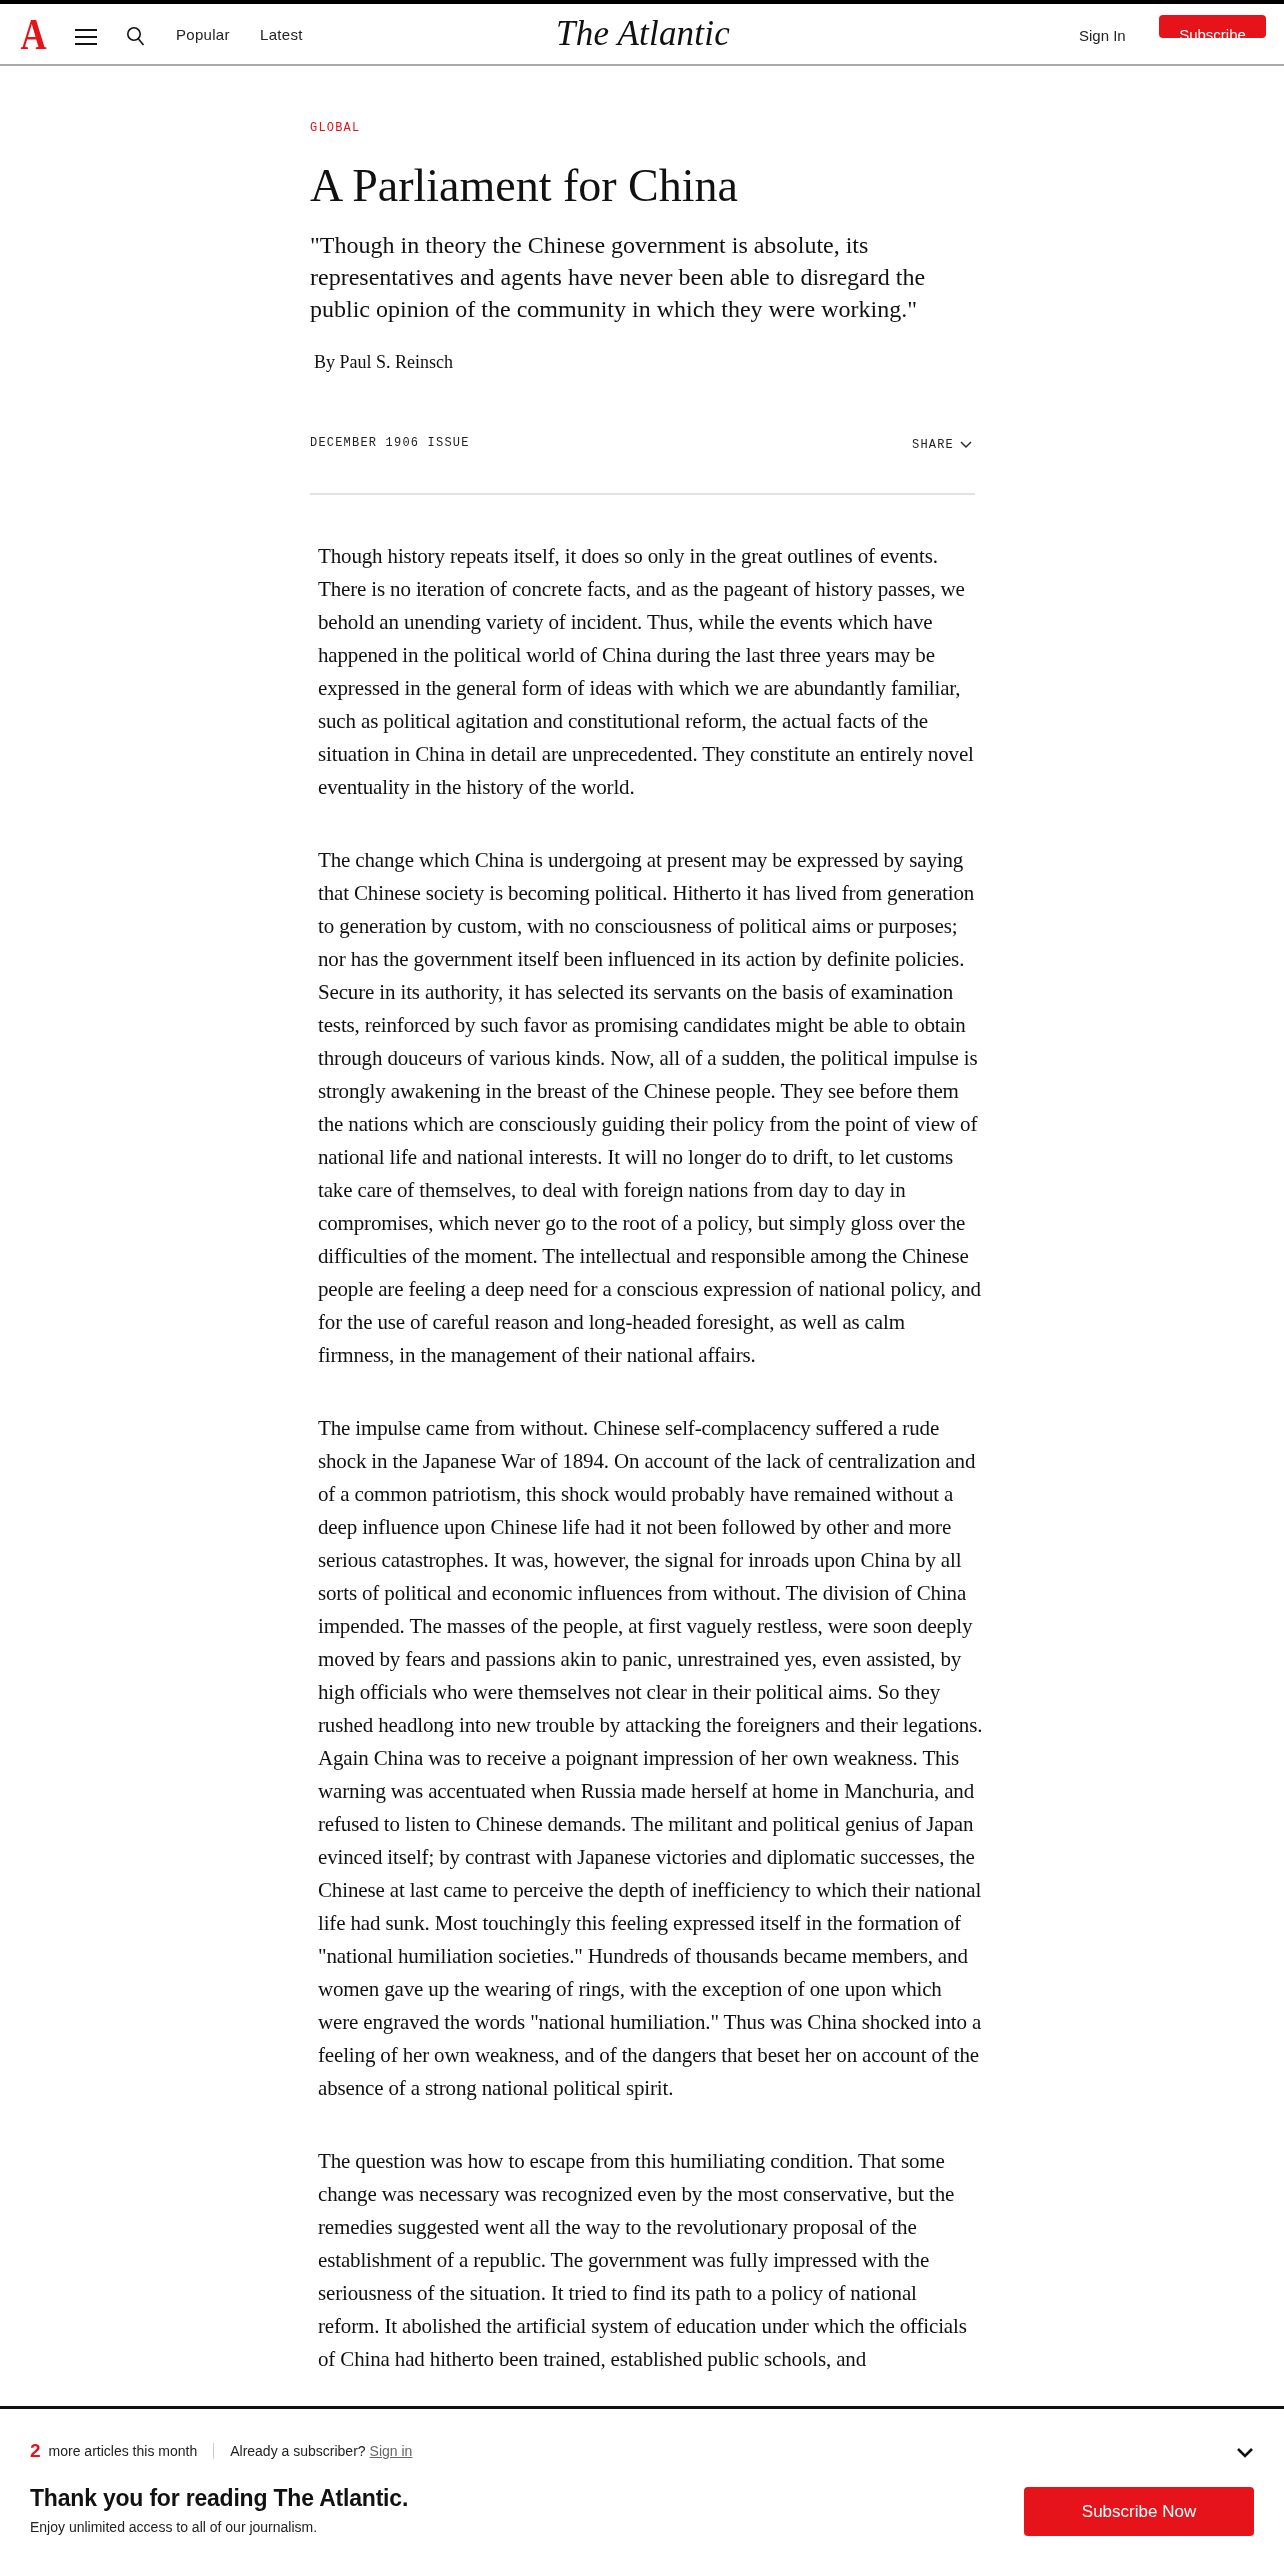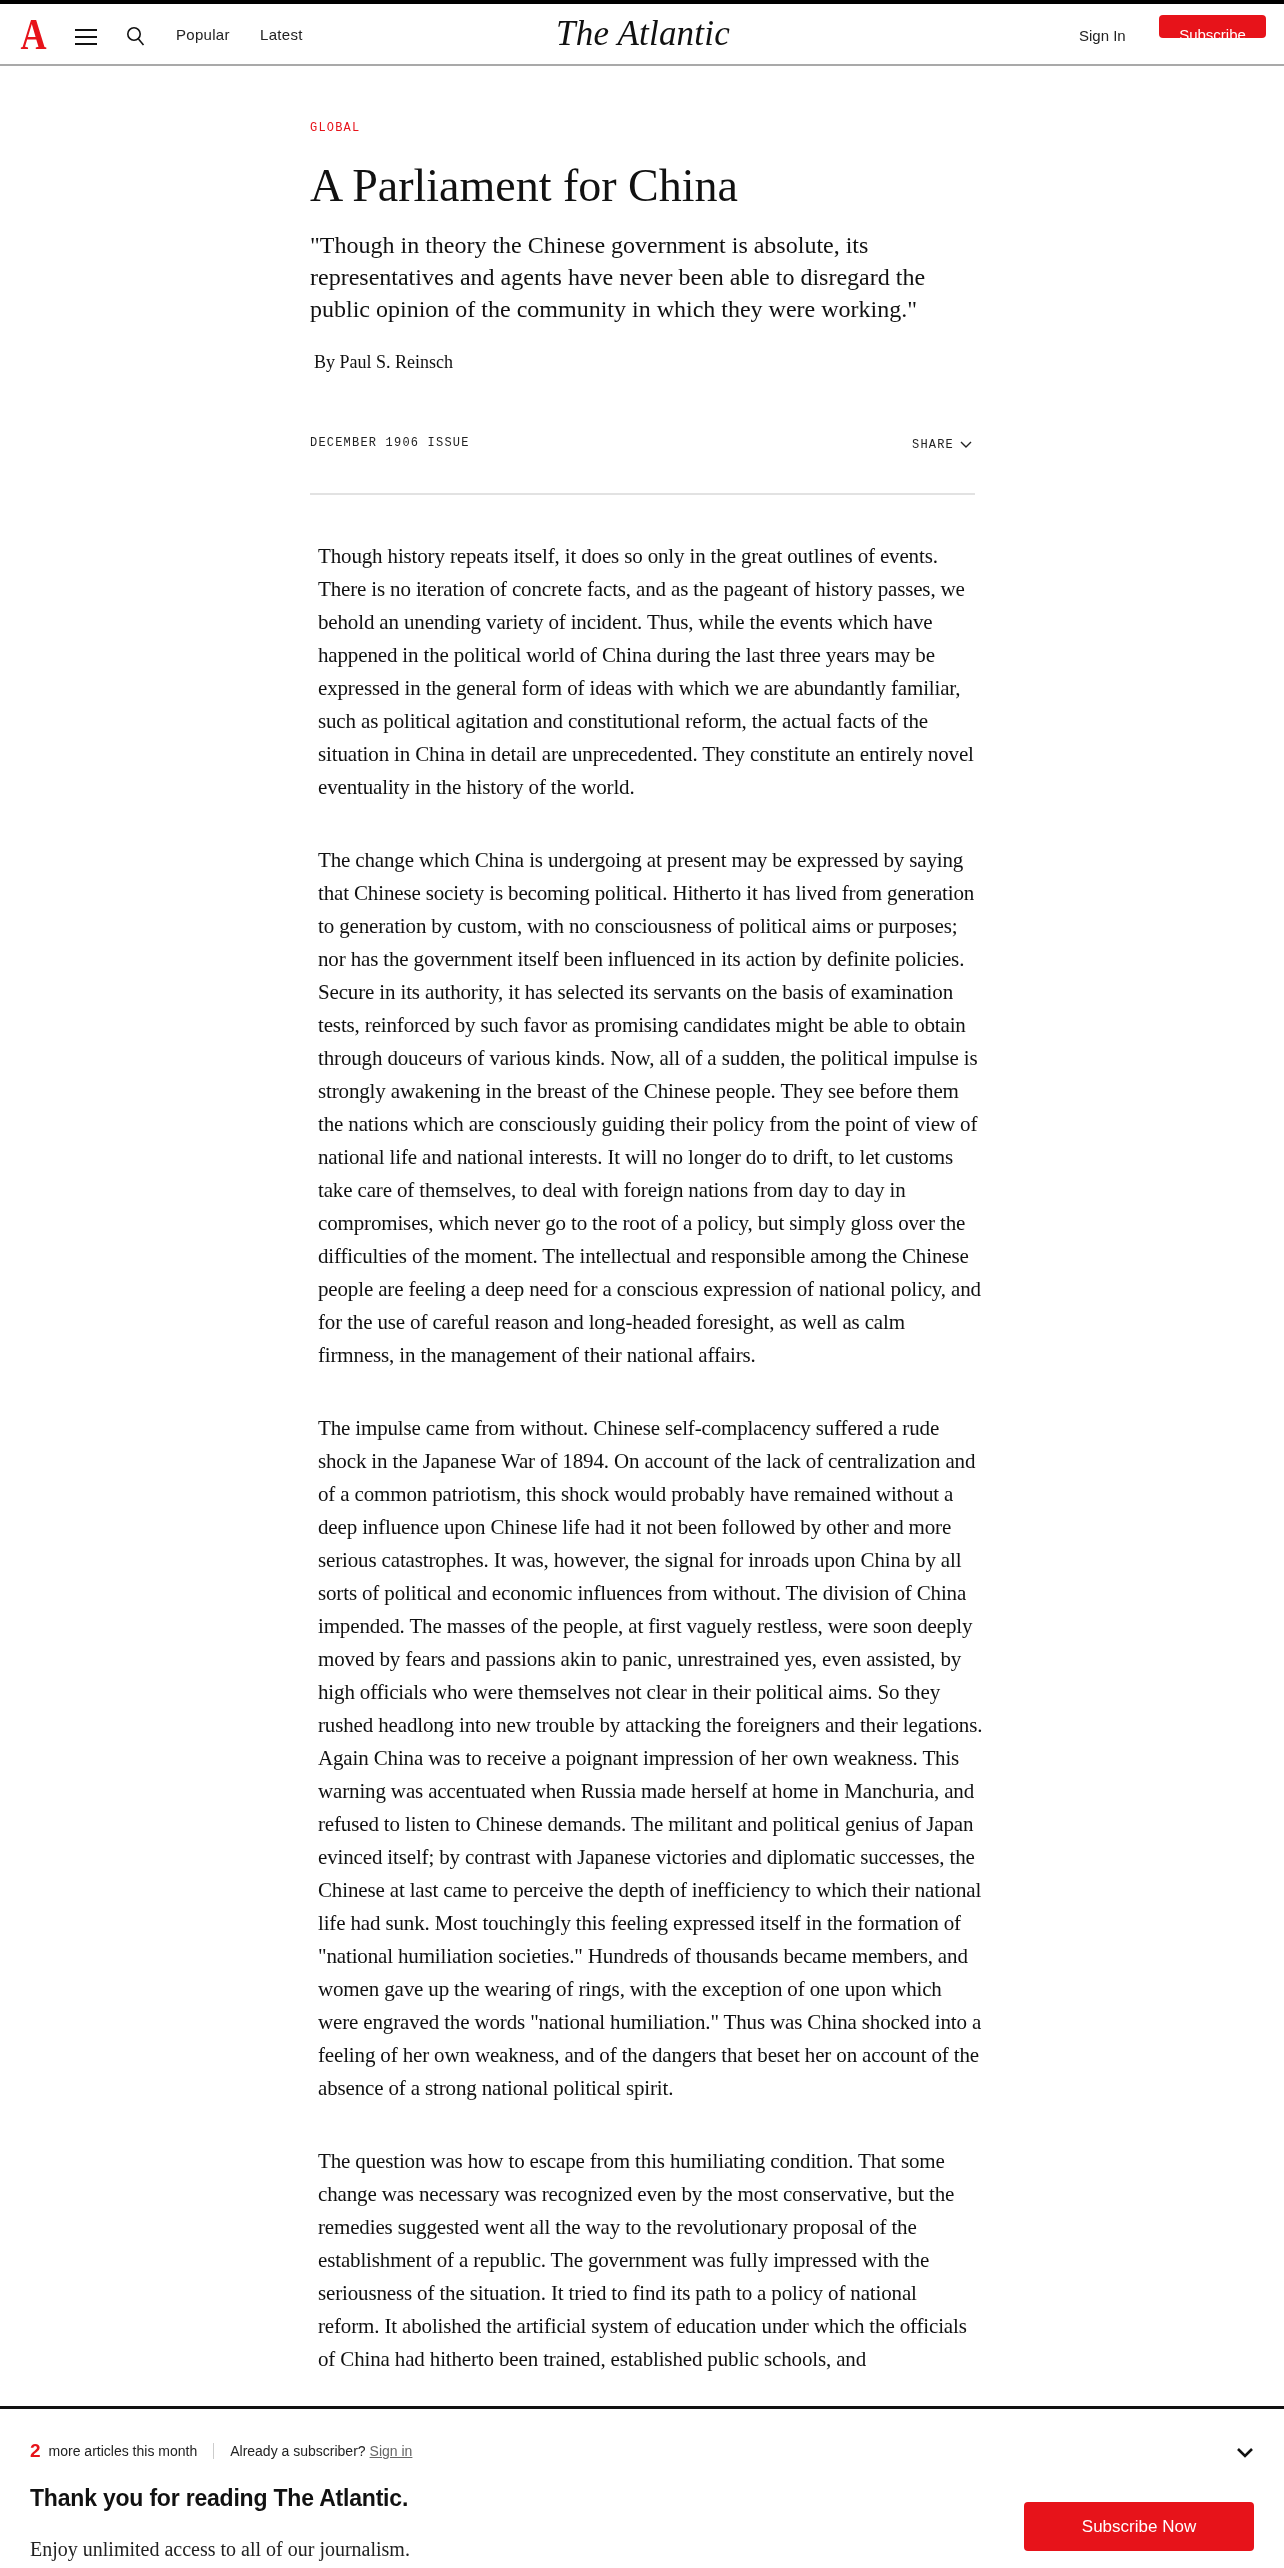--- a/index.html
+++ b/index.html
@@ -88,28 +88,28 @@
       font-family: "Liberation Sans", sans-serif; font-size: 14px; color: #222;
     }
     .meter-count { color: #e7131a; font-weight: bold; font-size: 19px; margin-right: 8px; }
     .meter-sep { width: 1px; height: 16px; background: #ccc; margin: 0 16px; }
     .meter-signin { text-decoration: underline; color: #666; margin-left: 4px; cursor: pointer; }
     .paywall-title {
       position: absolute; left: 30px; top: 76px; font-family: "Liberation Sans", sans-serif;
       font-weight: bold; font-size: 23px; color: #111; letter-spacing: -0.2px;
     }
     .paywall-sub {
-      position: absolute; left: 30px; top: 129px; font-family: Liberation Serif, serif;
-      font-size: 20px; color: #222;
+      position: absolute; left: 30px; top: 110px; font-family: Liberation Sans, sans-serif;
+      font-size: 14px; color: #222;
     }
     .collapse-btn { position: absolute; left: 1234px; top: 33px; width: 22px; height: 22px; cursor: pointer; }
     .subscribe-now {
       position: absolute; left: 1024px; top: 78px; width: 230px; height: 49px; background: #e7131a;
       border-radius: 4px; color: #fff; font-family: "Liberation Sans", sans-serif; font-size: 17px;
-      text-align: center; line-height: 49px; cursor: pointer; margin-top: 15px;
+      text-align: center; line-height: 49px; cursor: pointer;
     }
   </style>
 </head>
 <body>
 
 <header class="topbar">
   <div class="logo-a">A</div>
   <div class="hamburger">
     <span></span>
     <span></span>

